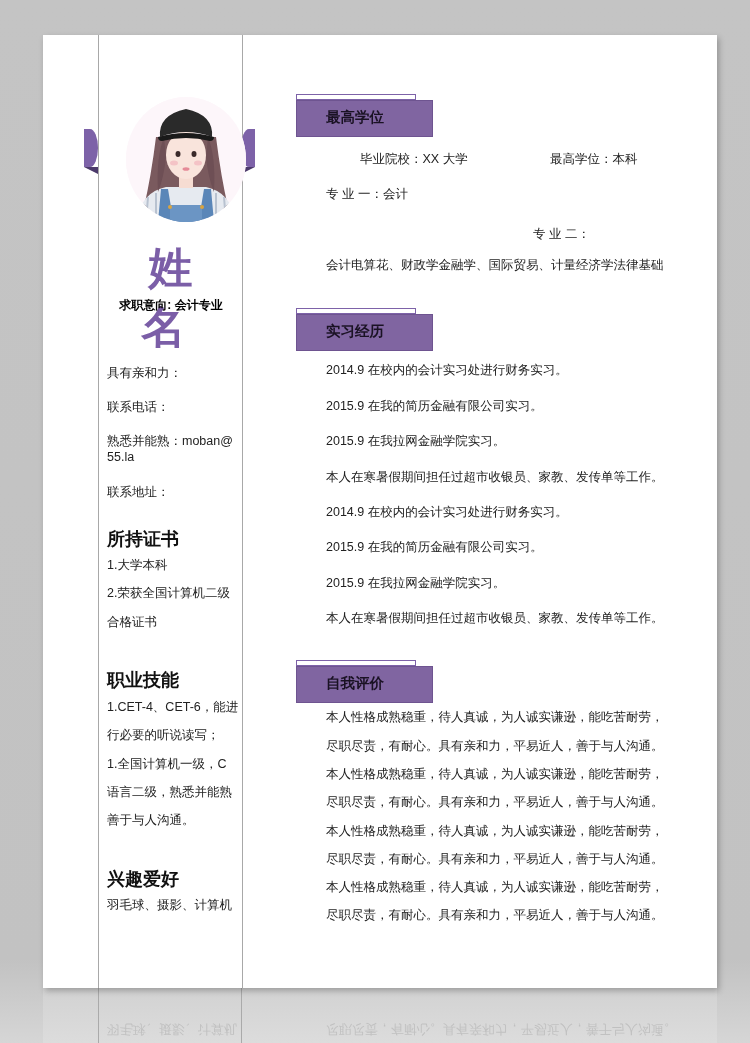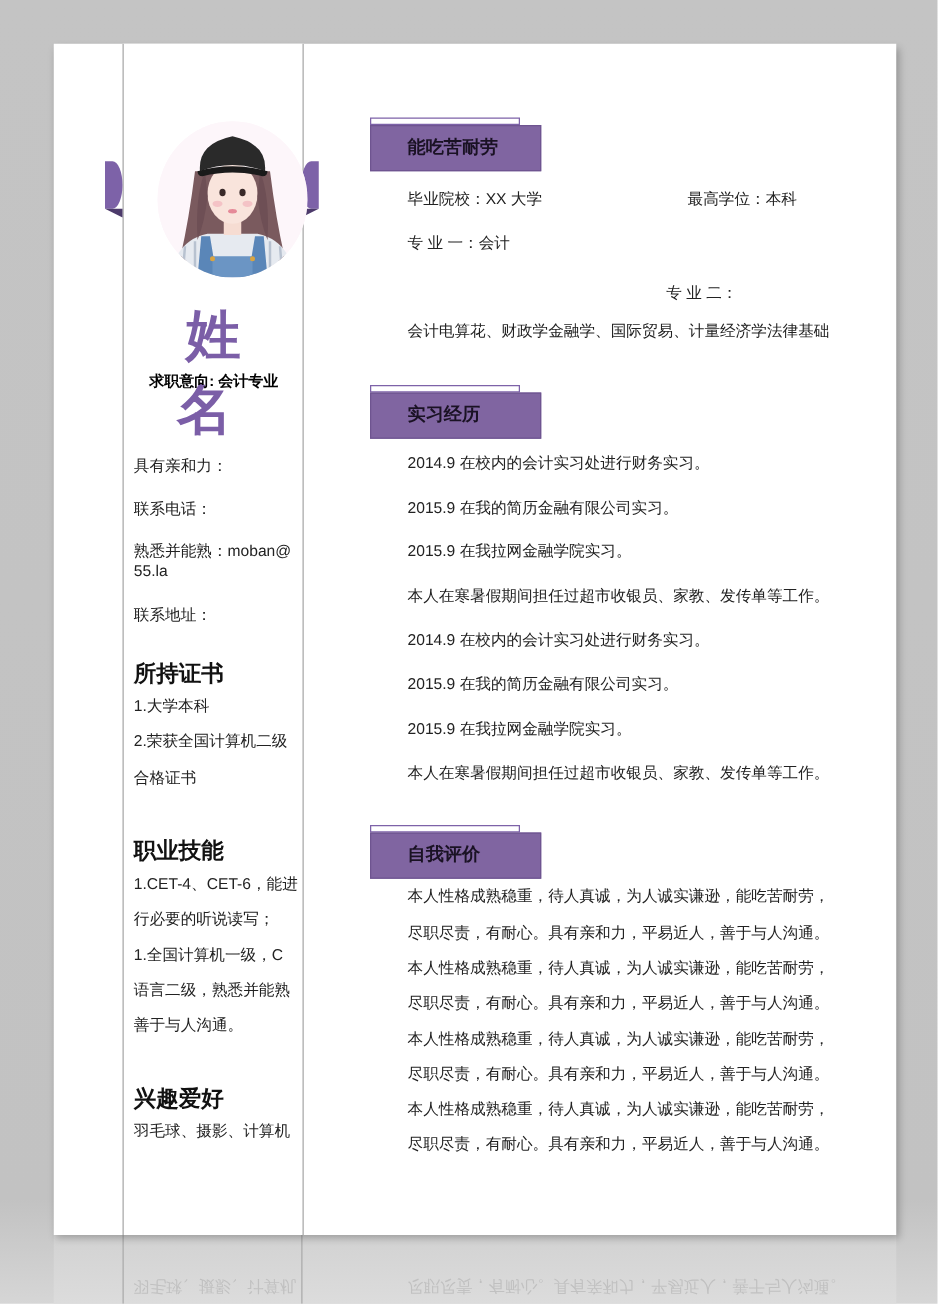--- a/index.html
+++ b/index.html
@@ -148,23 +148,23 @@
   <div class="side-line" style="top:721px;">1.全国计算机一级，C</div>
   <div class="side-line" style="top:749px;">语言二级，熟悉并能熟</div>
   <div class="side-line" style="top:777px;">善于与人沟通。</div>
 
   <div class="side-heading" style="top:832px;">兴趣爱好</div>
   <div class="side-line" style="top:862px;">羽毛球、摄影、计算机</div>
 
   <div class="sec-header" style="top:59px;">
     <div class="tab"></div>
     <div class="bar"></div>
-    <div class="title">能吃苦耐劳</div>
+    <div class="title">最高学位</div>
   </div>
-  <div class="body-line" style="top:116px;">毕业院校：XX 大学</div>
+  <div class="body-line" style="top:116px;margin-left:34px;">毕业院校：XX 大学</div>
   <div class="body-line" style="top:116px; left:507px;">最高学位：本科</div>
   <div class="body-line" style="top:151px;">专 业 一：会计</div>
   <div class="body-line" style="top:151px; left:490px;margin-top:40px;">专 业 二：</div>
   <div class="body-line" style="top:222px;">会计电算花、财政学金融学、国际贸易、计量经济学法律基础</div>
 
   <div class="sec-header" style="top:273px;">
     <div class="tab"></div>
     <div class="bar"></div>
     <div class="title">实习经历</div>
   </div>

